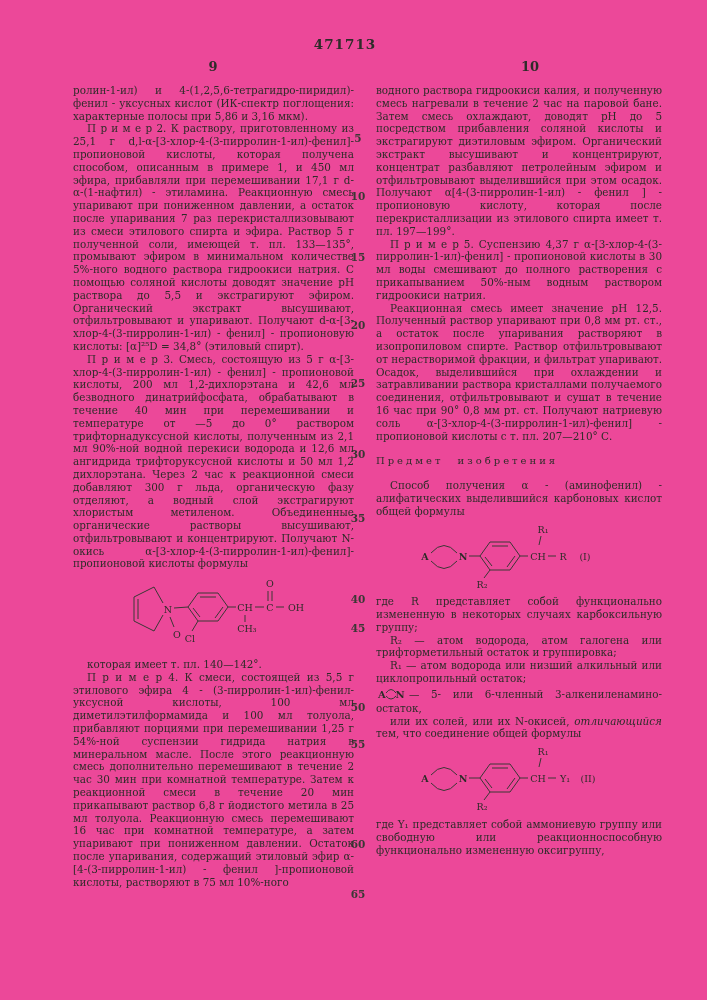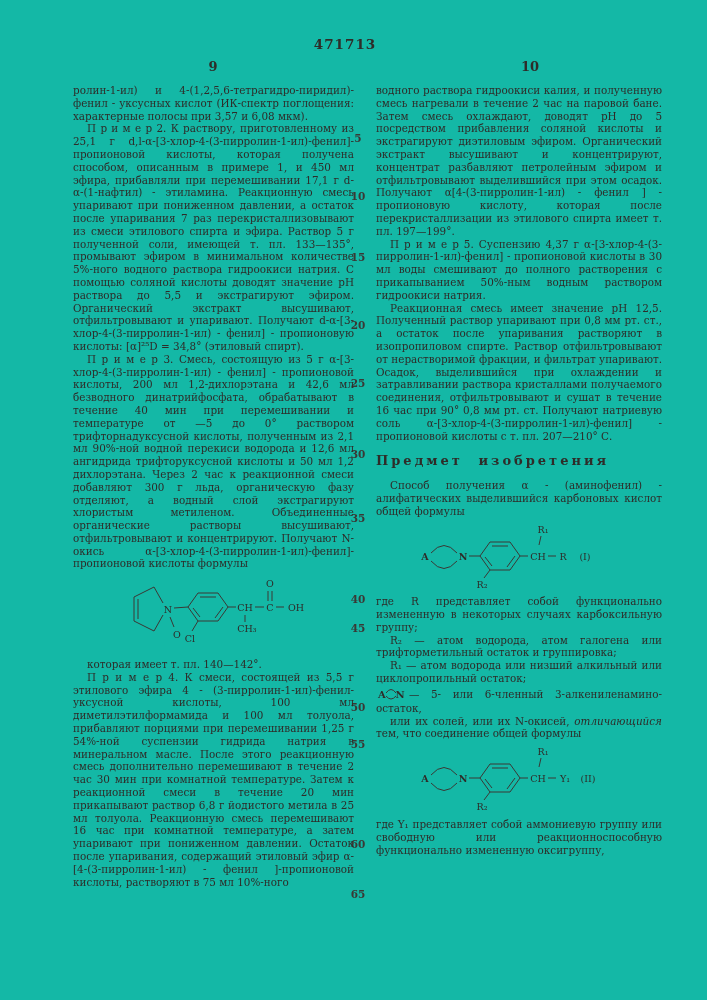--- a/index.html
+++ b/index.html
@@ -3,21 +3,21 @@
 <meta charset="utf-8">
 <style>
   html,body{margin:0;padding:0;}
   body{
     width:707px;height:1000px;
     background:#e9e7e2;
     font-family:"DejaVu Serif", serif;
   }
   .page{
     position:relative;width:707px;height:1000px;
-    background:#14b8a6;color:#2e2c29;overflow:hidden;
+    background:#ec4899;color:#2e2c29;overflow:hidden;
   }
   .patent-number{
     position:absolute;top:36px;left:0;width:690px;text-align:center;
     font-weight:bold;font-size:13.5px;letter-spacing:1px;
   }
   .pageno{
     position:absolute;top:59px;width:60px;text-align:center;
     font-weight:bold;font-size:13px;
   }
   .pn-left{left:183px;}
@@ -30,21 +30,21 @@
   .col p{margin:0;text-align:justify;}
   .col p.indent{text-indent:14px;}
   .gutter-num{
     position:absolute;left:344px;width:28px;text-align:center;
     font-size:10.5px;color:#3a3835;font-weight:bold;
   }
   .figure{text-align:center;margin:5px 0 4px 0;}
   .figure svg{display:inline-block;}
   .heading{
     text-align:right;letter-spacing:3px;word-spacing:8px;
-    margin:13px 0 11px 0 !important;font-size:13px;font-weight:bold;
+    margin:13px 0 11px 0 !important;font-size:10px;
   }
   svg line, svg path{stroke:#3a3835;stroke-width:1;fill:none;}
   svg text{fill:#2e2c29;font-family:"DejaVu Serif",serif;font-size:9.5px;}
   .ring-inline{vertical-align:-4px;margin-right:3px;}
   .ring-inline text{font-size:10px;font-weight:bold;}
   i{font-style:italic;margin-top:43px;}
 </style>
 </head>
 <body>
 
@@ -62,21 +62,21 @@
   <div class="gutter-num" style="top:448px">30</div>
   <div class="gutter-num" style="top:512px">35</div>
   <div class="gutter-num" style="top:593px">40</div>
   <div class="gutter-num" style="top:622px">45</div>
   <div class="gutter-num" style="top:701px">50</div>
   <div class="gutter-num" style="top:738px">55</div>
   <div class="gutter-num" style="top:838px">60</div>
   <div class="gutter-num" style="top:888px">65</div>
 
   <div class="col col-left">
-    <p>ролин-1-ил) и 4-(1,2,5,6-тетрагидро-пиридил)-фенил - уксусных кислот (ИК-спектр поглощения: характерные полосы при 3,57 и 6,08 мкм).</p>
+    <p>ролин-1-ил) и 4-(1,2,5,6-тетрагидро-пиридил)-фенил - уксусных кислот (ИК-спектр поглощения: характерные полосы при 5,86 и 3,16 мкм).</p>
     <p class="indent">П р и м е р  2.  К раствору, приготовленному из 25,1 г d,l-α-[3-хлор-4-(3-пирролин-1-ил)-фенил]-пропионовой кислоты, которая получена способом, описанным в примере 1, и 450 мл эфира, прибавляли при перемешивании 17,1 г d-α-(1-нафтил) - этиламина. Реакционную смесь упаривают при пониженном давлении, а остаток после упаривания 7 раз перекристаллизовывают из смеси этилового спирта и эфира. Раствор 5 г полученной соли, имеющей т. пл. 133—135°, промывают эфиром в минимальном количестве 5%-ного водного раствора гидроокиси натрия. С помощью соляной кислоты доводят значение pH раствора до 5,5 и экстрагируют эфиром. Органический экстракт высушивают, отфильтровывают и упаривают. Получают d-α-[3-хлор-4-(3-пирролин-1-ил) - фенил] - пропионовую кислоты: [α]²⁵D = 34,8° (этиловый спирт).</p>
     <p class="indent">П р и м е р  3.  Смесь, состоящую из 5 г α-[3-хлор-4-(3-пирролин-1-ил) - фенил] - пропионовой кислоты, 200 мл 1,2-дихлорэтана и 42,6 мл безводного динатрийфосфата, обрабатывают в течение 40 мин при перемешивании и температуре от —5 до 0° раствором трифторнадуксусной кислоты, полученным из 2,1 мл 90%-ной водной перекиси водорода и 12,6 мл ангидрида трифторуксусной кислоты и 50 мл 1,2 дихлорэтана. Через 2 час к реакционной смеси добавляют 300 г льда, органическую фазу отделяют, а водный слой экстрагируют хлористым метиленом. Объединенные органические растворы высушивают, отфильтровывают и концентрируют. Получают N-окись α-[3-хлор-4-(3-пирролин-1-ил)-фенил]-пропионовой кислоты формулы</p>
 
     <div class="figure">
       <svg width="212" height="76" viewBox="0 0 212 76">
 
         <line x1="26" y1="22" x2="46" y2="12"></line>
         <line x1="46" y1="12" x2="55" y2="28"></line>
         <line x1="55" y1="40" x2="46" y2="56"></line>
         <line x1="46" y1="56" x2="26" y2="46"></line>

